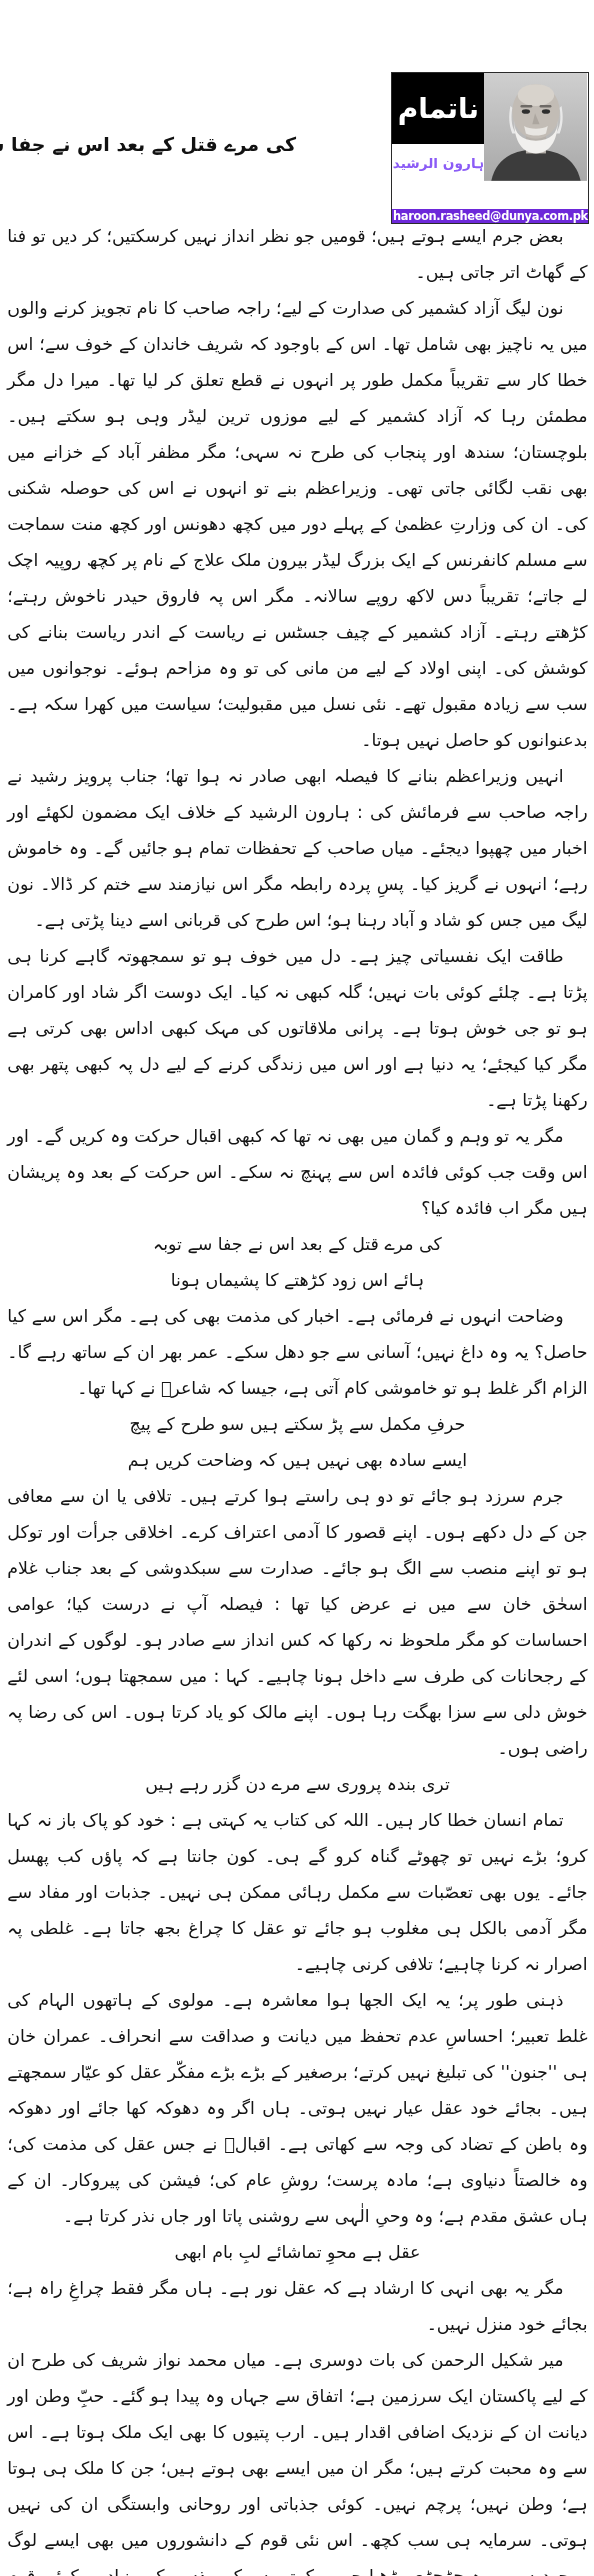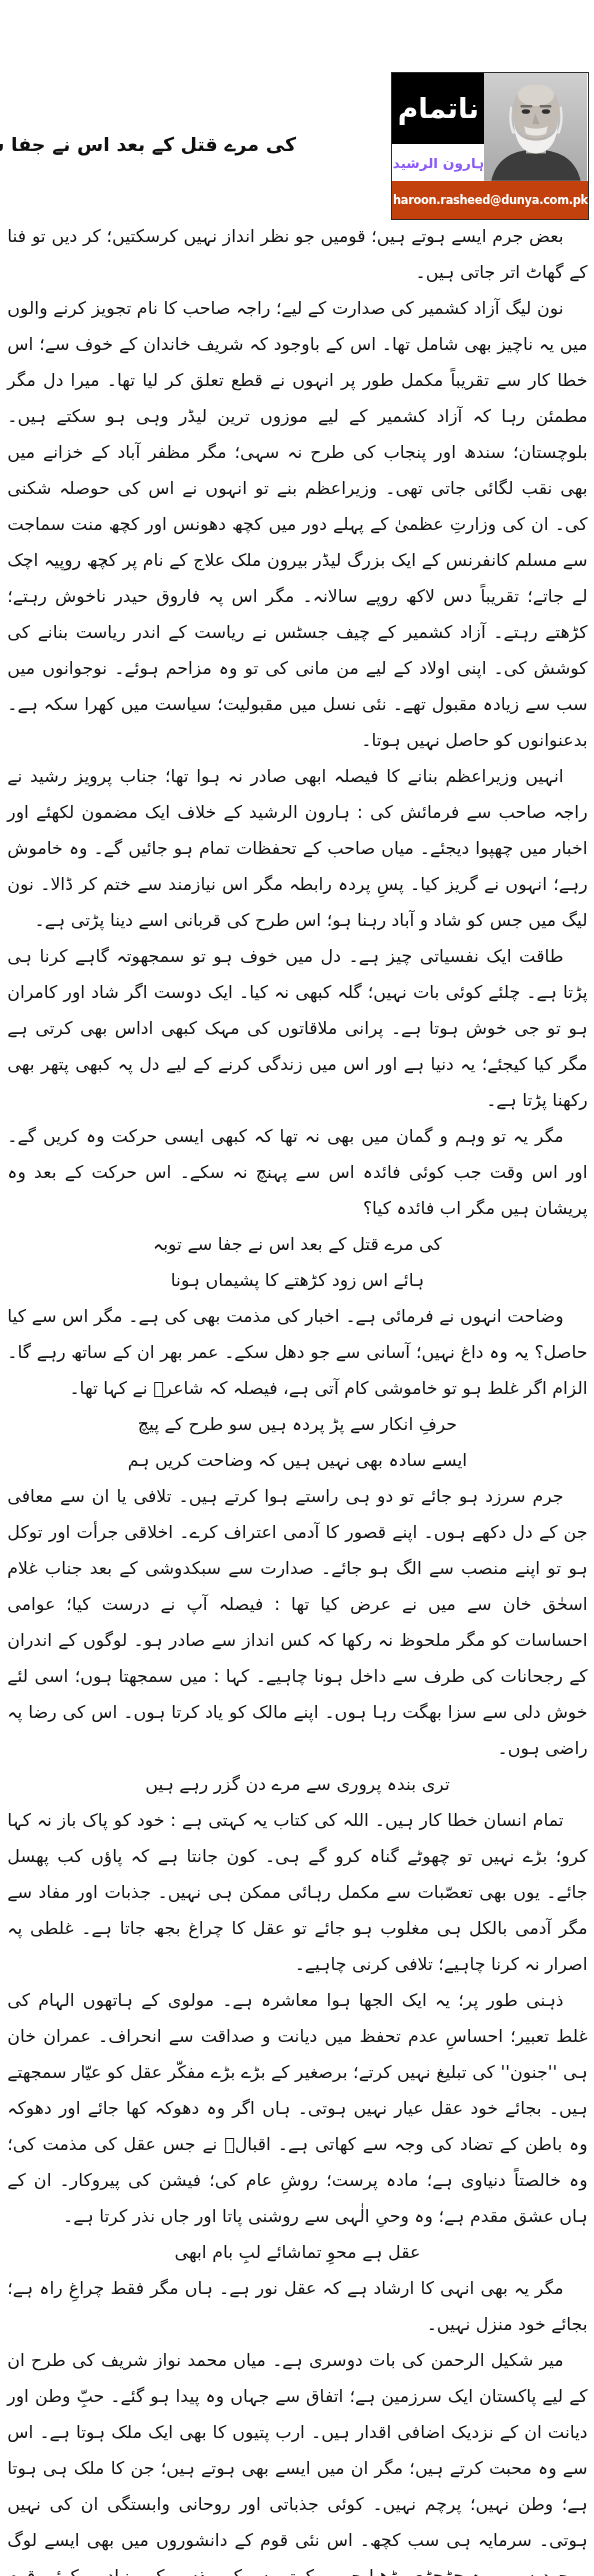--- a/index.html
+++ b/index.html
@@ -29,25 +29,26 @@
   }
   .author-name{
     height:37px; background:#fff; color:#8b5cf6;
     border-top:1.8px solid #000;
     display:flex; align-items:center; justify-content:center;
     font-size:13.7px; font-weight:bold; direction:rtl;
   }
   .photo{width:103px; height:108px; overflow:hidden; background:#d9d9d9;}
   .photo svg{display:block;}
   .email-bar{
-    height:38px; background:#c2410c; color:#fff;
+    height:14px; background:#6d28d9; color:#fff;
     display:flex; align-items:center; justify-content:center;
     font-size:11.4px; font-weight:bold;
     font-family:"DejaVu Sans", sans-serif;
     letter-spacing:-0.3px;
+    margin-top:28px;
   }
   
   .headline{
     position:absolute; top:133px; left:5.5px; right:298px;
     text-align:center; direction:rtl;
     font-size:19px; font-weight:bold;
     white-space:nowrap;
   }
   
   .article{
@@ -111,25 +112,25 @@
       </div>
     </div>
     <div class="email-bar">haroon.rasheed@dunya.com.pk</div>
   </div>
 
   <div class="article" dir="rtl" lang="ur">
       <p class="para">بعض جرم ایسے ہوتے ہیں؛ قومیں جو نظر انداز نہیں کرسکتیں؛ کر دیں تو فنا کے گھاٹ اتر جاتی ہیں۔</p>
       <p class="para">نون لیگ آزاد کشمیر کی صدارت کے لیے؛ راجہ صاحب کا نام تجویز کرنے والوں میں یہ ناچیز بھی شامل تھا۔ اس کے باوجود کہ شریف خاندان کے خوف سے؛ اس خطا کار سے تقریباً مکمل طور پر انہوں نے قطع تعلق کر لیا تھا۔ میرا دل مگر مطمئن رہا کہ آزاد کشمیر کے لیے موزوں ترین لیڈر وہی ہو سکتے ہیں۔ بلوچستان؛ سندھ اور پنجاب کی طرح نہ سہی؛ مگر مظفر آباد کے خزانے میں بھی نقب لگائی جاتی تھی۔ وزیراعظم بنے تو انہوں نے اس کی حوصلہ شکنی کی۔ ان کی وزارتِ عظمیٰ کے پہلے دور میں کچھ دھونس اور کچھ منت سماجت سے مسلم کانفرنس کے ایک بزرگ لیڈر بیرون ملک علاج کے نام پر کچھ روپیہ اچک لے جاتے؛ تقریباً دس لاکھ روپے سالانہ۔ مگر اس پہ فاروق حیدر ناخوش رہتے؛ کڑھتے رہتے۔ آزاد کشمیر کے چیف جسٹس نے ریاست کے اندر ریاست بنانے کی کوشش کی۔ اپنی اولاد کے لیے من مانی کی تو وہ مزاحم ہوئے۔ نوجوانوں میں سب سے زیادہ مقبول تھے۔ نئی نسل میں مقبولیت؛ سیاست میں کھرا سکہ ہے۔ بدعنوانوں کو حاصل نہیں ہوتا۔</p>
       <p class="para">انہیں وزیراعظم بنانے کا فیصلہ ابھی صادر نہ ہوا تھا؛ جناب پرویز رشید نے راجہ صاحب سے فرمائش کی : ہارون الرشید کے خلاف ایک مضمون لکھئے اور اخبار میں چھپوا دیجئے۔ میاں صاحب کے تحفظات تمام ہو جائیں گے۔ وہ خاموش رہے؛ انہوں نے گریز کیا۔ پسِ پردہ رابطہ مگر اس نیازمند سے ختم کر ڈالا۔ نون لیگ میں جس کو شاد و آباد رہنا ہو؛ اس طرح کی قربانی اسے دینا پڑتی ہے۔</p>
       <p class="para">طاقت ایک نفسیاتی چیز ہے۔ دل میں خوف ہو تو سمجھوتہ گاہے کرنا ہی پڑتا ہے۔ چلئے کوئی بات نہیں؛ گلہ کبھی نہ کیا۔ ایک دوست اگر شاد اور کامران ہو تو جی خوش ہوتا ہے۔ پرانی ملاقاتوں کی مہک کبھی اداس بھی کرتی ہے مگر کیا کیجئے؛ یہ دنیا ہے اور اس میں زندگی کرنے کے لیے دل پہ کبھی پتھر بھی رکھنا پڑتا ہے۔</p>
-      <p class="para">مگر یہ تو وہم و گمان میں بھی نہ تھا کہ کبھی ایسی حرکت وہ کریں گے۔ اور اس وقت جب کوئی فائدہ اس سے پہنچ نہ سکے۔ اس حرکت کے بعد وہ پریشان ہیں مگر اب فائدہ کیا؟</p>
+      <p class="para">مگر یہ تو وہم و گمان میں بھی نہ تھا کہ کبھی اقبال حرکت وہ کریں گے۔ اور اس وقت جب کوئی فائدہ اس سے پہنچ نہ سکے۔ اس حرکت کے بعد وہ پریشان ہیں مگر اب فائدہ کیا؟</p>
       <p class="verse">کی مرے قتل کے بعد اس نے جفا سے توبہ</p>
       <p class="verse">ہائے اس زود کڑھتے کا پشیماں ہونا</p>
-      <p class="para">وضاحت انہوں نے فرمائی ہے۔ اخبار کی مذمت بھی کی ہے۔ مگر اس سے کیا حاصل؟ یہ وہ داغ نہیں؛ آسانی سے جو دھل سکے۔ عمر بھر ان کے ساتھ رہے گا۔ الزام اگر غلط ہو تو خاموشی کام آتی ہے، فیصلہ کہ شاعرؔ نے کہا تھا۔</p>
-      <p class="verse">حرفِ انکار سے پڑ پردہ ہیں سو طرح کے پیچ</p>
+      <p class="para">وضاحت انہوں نے فرمائی ہے۔ اخبار کی مذمت بھی کی ہے۔ مگر اس سے کیا حاصل؟ یہ وہ داغ نہیں؛ آسانی سے جو دھل سکے۔ عمر بھر ان کے ساتھ رہے گا۔ الزام اگر غلط ہو تو خاموشی کام آتی ہے، جیسا کہ شاعرؔ نے کہا تھا۔</p>
+      <p class="verse">حرفِ مکمل سے پڑ سکتے ہیں سو طرح کے پیچ</p>
       <p class="verse">ایسے سادہ بھی نہیں ہیں کہ وضاحت کریں ہم</p>
       <p class="para">جرم سرزد ہو جائے تو دو ہی راستے ہوا کرتے ہیں۔ تلافی یا ان سے معافی جن کے دل دکھے ہوں۔ اپنے قصور کا آدمی اعتراف کرے۔ اخلاقی جرأت اور توکل ہو تو اپنے منصب سے الگ ہو جائے۔ صدارت سے سبکدوشی کے بعد جناب غلام اسحٰق خان سے میں نے عرض کیا تھا : فیصلہ آپ نے درست کیا؛ عوامی احساسات کو مگر ملحوظ نہ رکھا کہ کس انداز سے صادر ہو۔ لوگوں کے اندران کے رجحانات کی طرف سے داخل ہونا چاہیے۔ کہا : میں سمجھتا ہوں؛ اسی لئے خوش دلی سے سزا بھگت رہا ہوں۔ اپنے مالک کو یاد کرتا ہوں۔ اس کی رضا پہ راضی ہوں۔</p>
       <p class="verse">تری بندہ پروری سے مرے دن گزر رہے ہیں</p>
       <p class="para">تمام انسان خطا کار ہیں۔ اللہ کی کتاب یہ کہتی ہے : خود کو پاک باز نہ کہا کرو؛ بڑے نہیں تو چھوٹے گناہ کرو گے ہی۔ کون جانتا ہے کہ پاؤں کب پھسل جائے۔ یوں بھی تعصّبات سے مکمل رہائی ممکن ہی نہیں۔ جذبات اور مفاد سے مگر آدمی بالکل ہی مغلوب ہو جائے تو عقل کا چراغ بجھ جاتا ہے۔ غلطی پہ اصرار نہ کرنا چاہیے؛ تلافی کرنی چاہیے۔</p>
       <p class="para">ذہنی طور پر؛ یہ ایک الجھا ہوا معاشرہ ہے۔ مولوی کے ہاتھوں الہام کی غلط تعبیر؛ احساسِ عدم تحفظ میں دیانت و صداقت سے انحراف۔ عمران خان ہی ''جنون'' کی تبلیغ نہیں کرتے؛ برصغیر کے بڑے بڑے مفکّر عقل کو عیّار سمجھتے ہیں۔ بجائے خود عقل عیار نہیں ہوتی۔ ہاں اگر وہ دھوکہ کھا جائے اور دھوکہ وہ باطن کے تضاد کی وجہ سے کھاتی ہے۔ اقبالؔ نے جس عقل کی مذمت کی؛ وہ خالصتاً دنیاوی ہے؛ مادہ پرست؛ روشِ عام کی؛ فیشن کی پیروکار۔ ان کے ہاں عشق مقدم ہے؛ وہ وحیِ الٰہی سے روشنی پاتا اور جاں نذر کرتا ہے۔</p>
       <p class="verse">عقل ہے محوِ تماشائے لبِ بام ابھی</p>
       <p class="para">مگر یہ بھی انہی کا ارشاد ہے کہ عقل نور ہے۔ ہاں مگر فقط چراغِ راہ ہے؛ بجائے خود منزل نہیں۔</p>
       <p class="para">میر شکیل الرحمن کی بات دوسری ہے۔ میاں محمد نواز شریف کی طرح ان کے لیے پاکستان ایک سرزمین ہے؛ اتفاق سے جہاں وہ پیدا ہو گئے۔ حبِّ وطن اور دیانت ان کے نزدیک اضافی اقدار ہیں۔ ارب پتیوں کا بھی ایک ملک ہوتا ہے۔ اس سے وہ محبت کرتے ہیں؛ مگر ان میں ایسے بھی ہوتے ہیں؛ جن کا ملک ہی ہوتا ہے؛ وطن نہیں؛ پرچم نہیں۔ کوئی جذباتی اور روحانی وابستگی ان کی نہیں ہوتی۔ سرمایہ ہی سب کچھ۔ اس نئی قوم کے دانشوروں میں بھی ایسے لوگ موجود ہیں۔ وہ چڑچڑی بڑھیا جو یہ کہتی ہے کہ مذہب کی بنیاد پر کوئی قوم وجود میں نہیں آتی۔ دانشور بھی ہیں جنہوں نے لکھا کہ......ایک ہزار برس تک دنیا کی قیادت کرنے والے......مسلمان اوّل روز سے ہم دشمن ہیں۔ اور بھی بہت ہیں؛ جن کی تربیت ملحدوں؛ اشتراکیوں یا کٹھ ملاؤں کے زیر اثر ہوئی۔ جو یہ سمجھتے ہیں کہ متحدہ بھارت میں کہیں زیادہ وہ آسودہ ہوتے۔ شناخت ان کی یہ ہے کہ اقبالؔ کا نام تک نہیں لیتے۔ قائداعظمؒ کو سیکولر ثابت کرنے کی کوشش کرتے ہیں؛ حالانکہ اپنی نصف صدی کی اجتماعی زندگی میں ایک بار بھی یہ لفظ انہوں نے کبھی استعمال نہ کیا۔ انیس برس کے وہ نوجوان تھے اور لندن میں مقیم؛ جب پہلی بار چرچ سے ناراض پادری یا ہولی اوکس کی تقریروں میں اس اصطلاح کا چرچا ہوا۔</p>
     </div>
 

